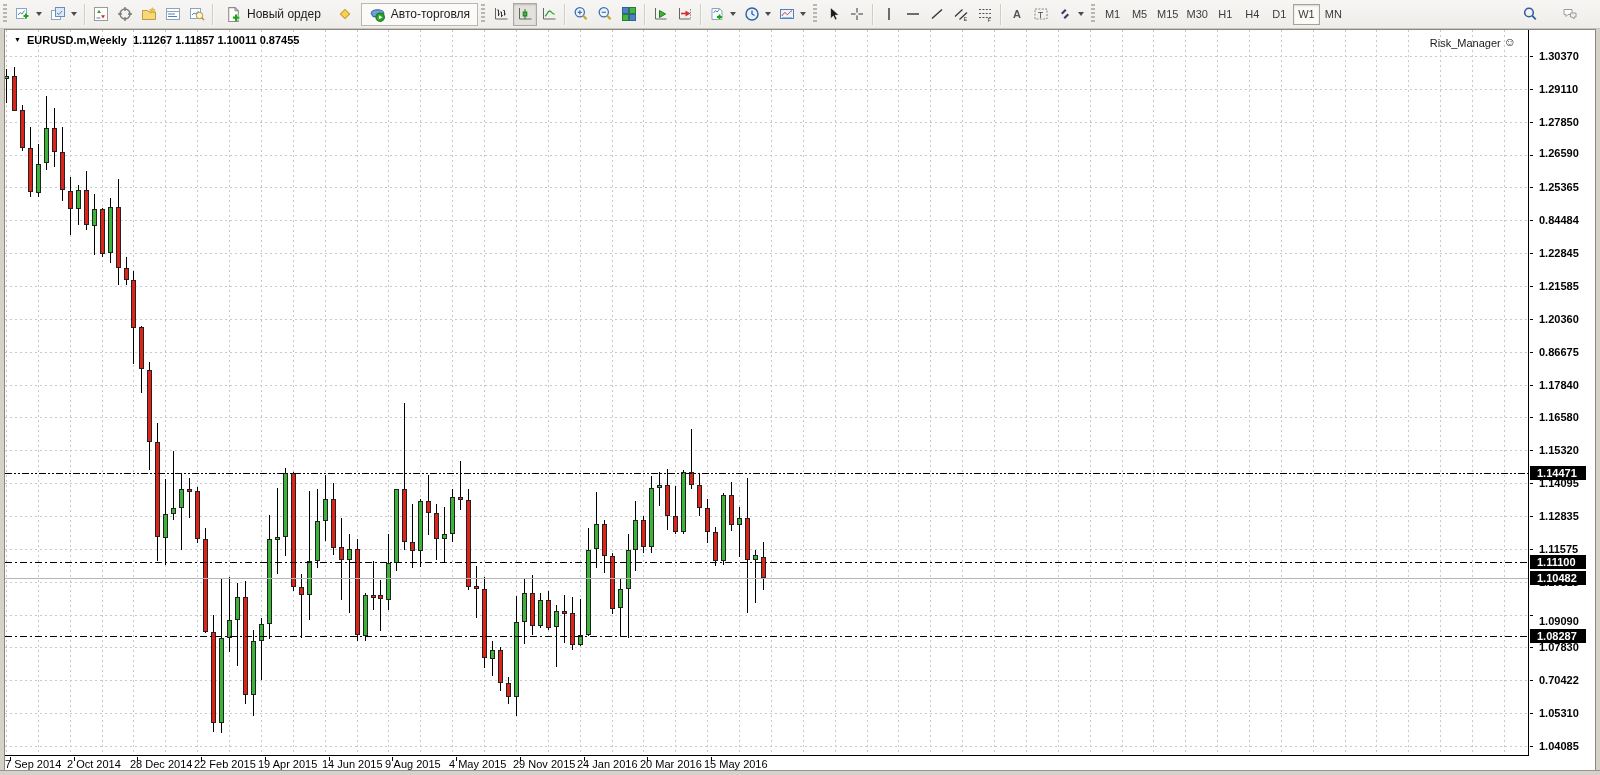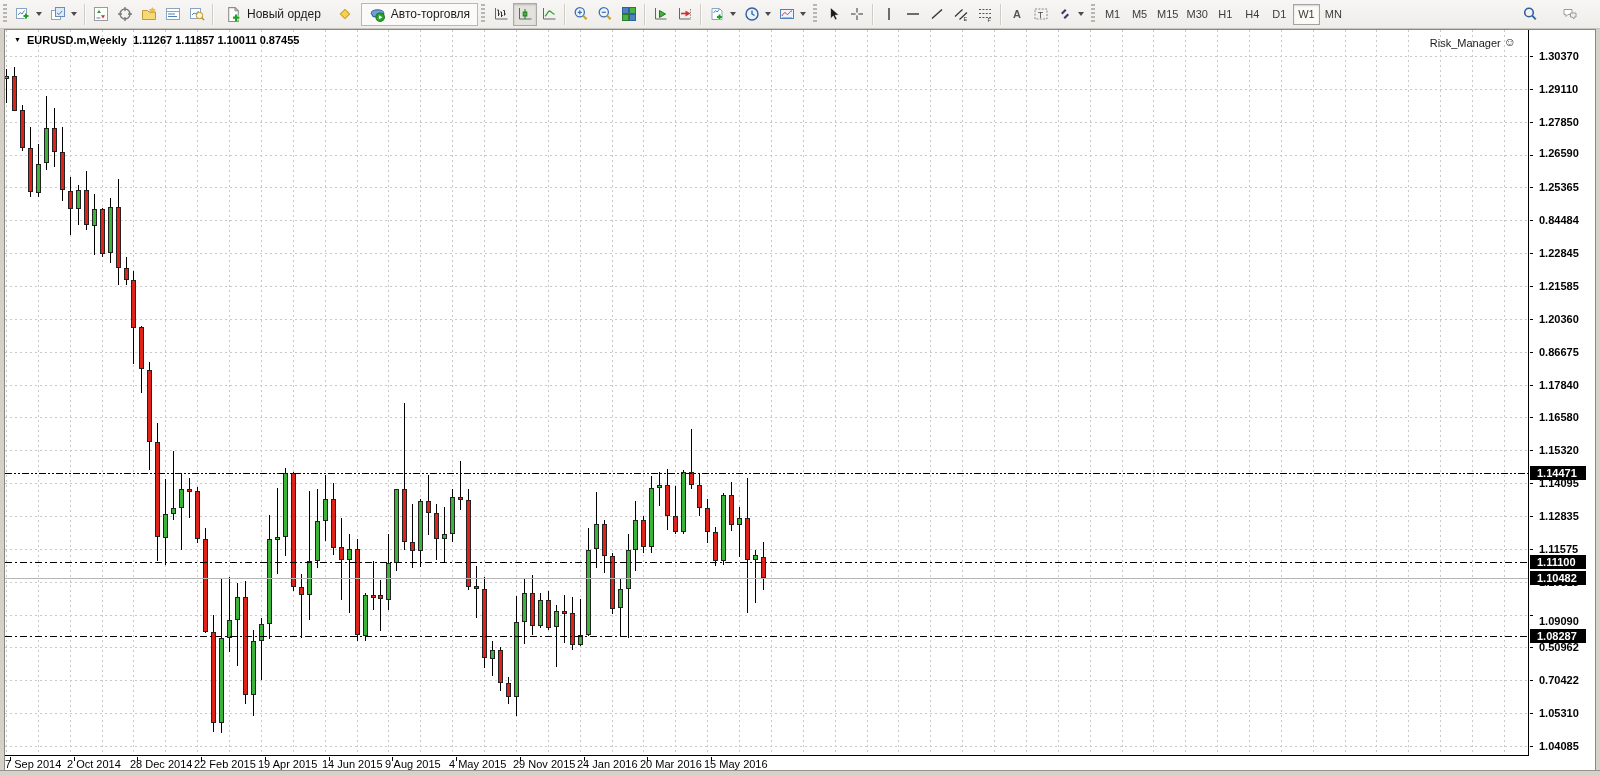--- a/index.html
+++ b/index.html
@@ -651,21 +651,21 @@
       <div class="plabel" style="top: 447px;">1.14095</div>
       <div class="ptick" style="top: 486px;"></div>
       <div class="plabel" style="top: 480px;">1.12835</div>
       <div class="ptick" style="top: 519px;"></div>
       <div class="plabel" style="top: 513px;">1.11575</div>
       <div class="ptick" style="top: 552px;"></div>
       <div class="plabel" style="top: 546px;">1.10315</div>
       <div class="ptick" style="top: 585px;"></div>
       <div class="plabel" style="top: 579px; margin-top: 6px;">1.09090</div>
       <div class="ptick" style="top: 617px;"></div>
-      <div class="plabel" style="top: 611px;">0.50962</div>
+      <div class="plabel" style="top: 611px;">1.07830</div>
       <div class="ptick" style="top: 650px;"></div>
       <div class="plabel" style="top: 644px;">0.70422</div>
       <div class="ptick" style="top: 683px;"></div>
       <div class="plabel" style="top: 677px;">1.05310</div>
       <div class="ptick" style="top: 716px;"></div>
       <div class="plabel" style="top: 710px;">1.04085</div>
       <div class="badge" style="top: 436px;">1.14471</div>
       <div class="badge" style="top: 525px;">1.11100</div>
       <div class="badge" style="top: 541px;">1.10482</div>
       <div class="badge" style="top: 599px;">1.08287</div>

